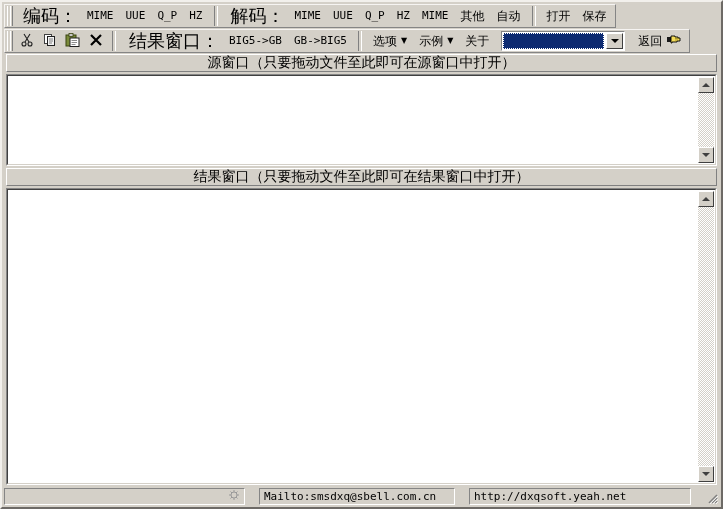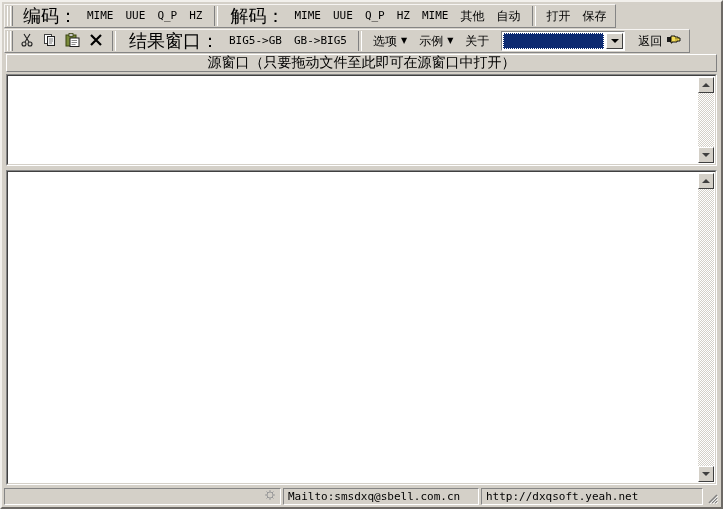--- a/index.html
+++ b/index.html
@@ -339,21 +339,21 @@
   .result-panel { flex: 1; min-height: 0; }
 
   
   .statusbar {
     height: 20px;
     flex: none;
     display: flex;
     align-items: center;
     padding: 1px 2px 2px 2px;
     box-sizing: border-box;
-    gap: 2px;
+    gap: 14px;
   }
   .status-cell {
     height: 17px;
     box-sizing: border-box;
     border: 1px solid #858585;
     border-right-color: #ffffff;
     border-bottom-color: #ffffff;
     display: flex;
     align-items: center;
     padding: 0 4px;
@@ -477,20 +477,21 @@
     <div class="vscroll">
       <div class="scroll-btn">
           <i class="sb-up"></i>
         </div>
       <div class="scroll-btn">
           <i class="sb-down"></i>
         </div>
     </div>
   </div>
 
+  <div class="panel-header">结果窗口（只要拖动文件至此即可在结果窗口中打开）</div>
   <div class="edit-panel result-panel">
     <div class="inner-border"></div>
     <div class="edit-area"></div>
     <div class="vscroll">
       <div class="scroll-btn">
           <i class="sb-up"></i>
         </div>
       <div class="scroll-btn">
           <i class="sb-down"></i>
         </div>

